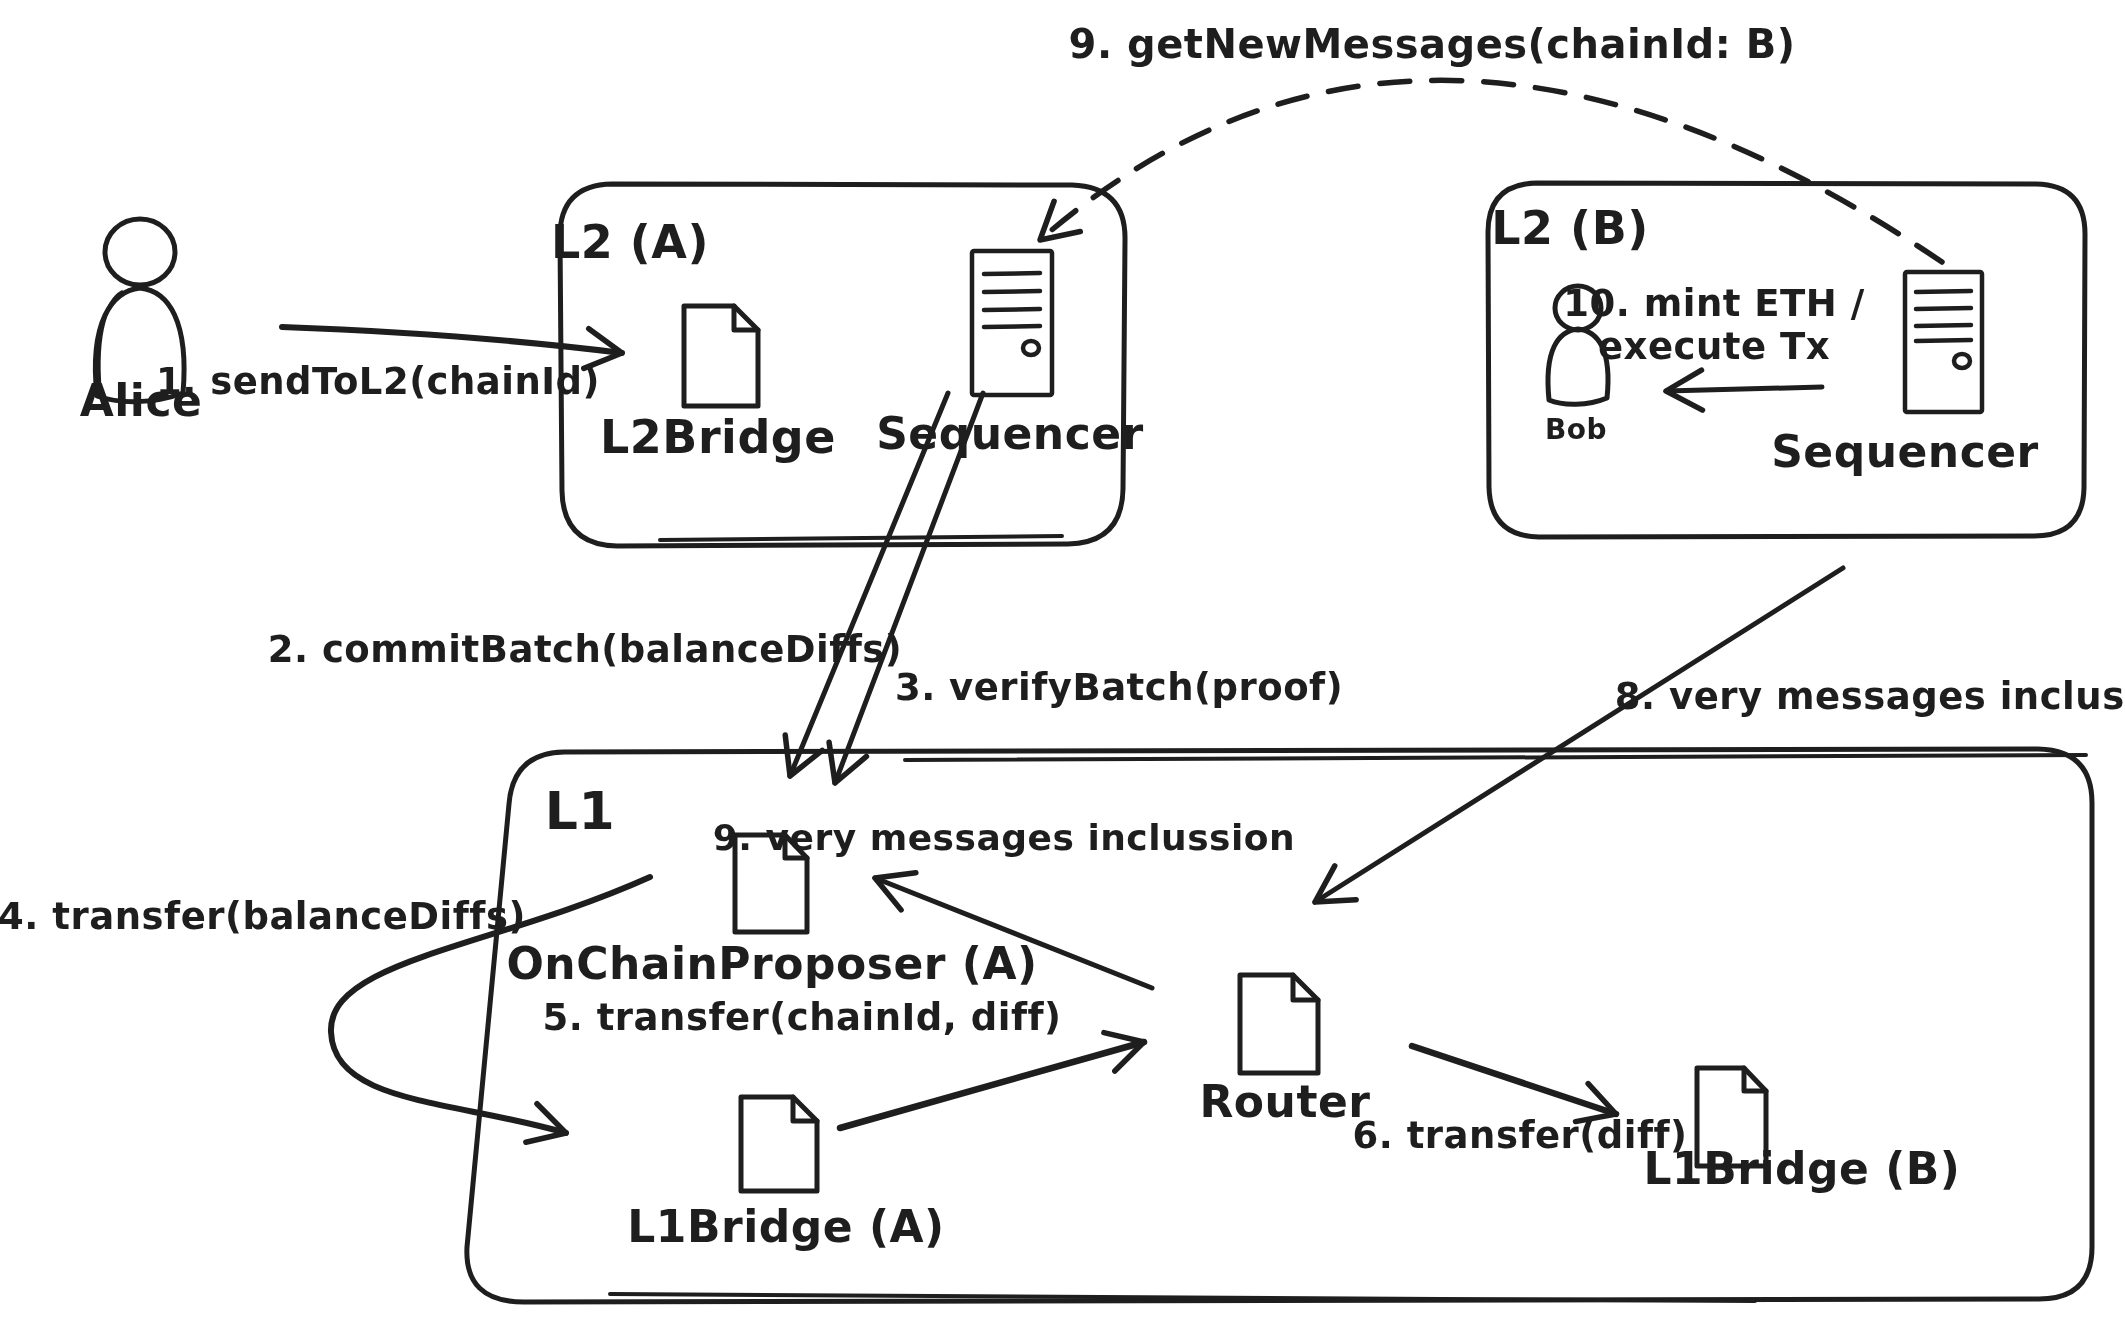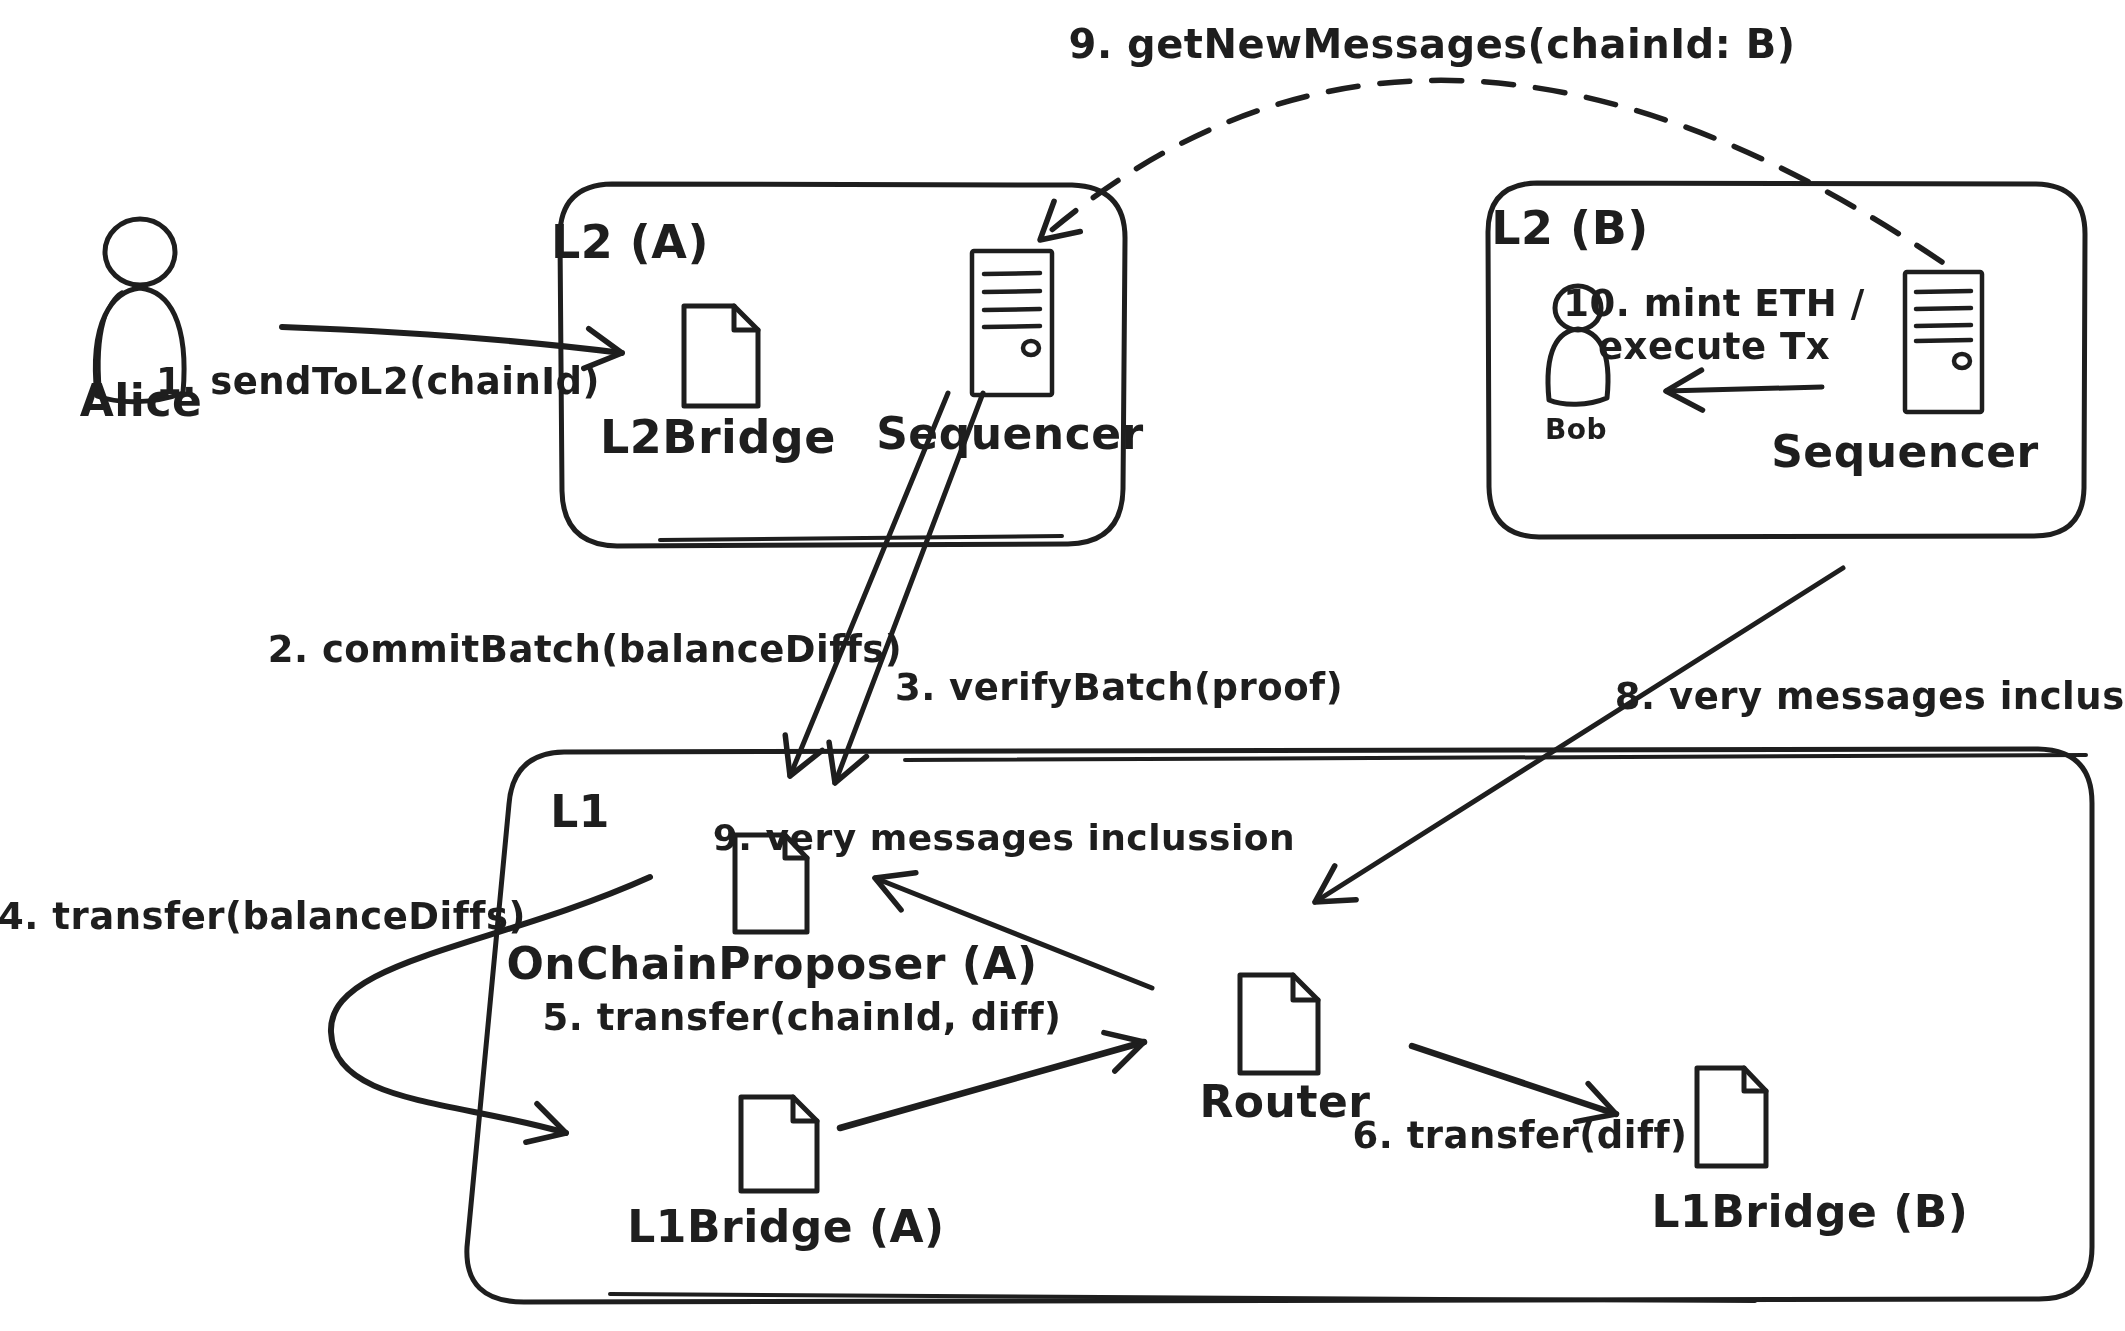--- a/index.html
+++ b/index.html
@@ -123,39 +123,39 @@
 
     <path d="M 1152 988 L 875 878" marker-end="url(#ah)"></path>
 
     <path d="M 1822 387 L 1666 391" marker-end="url(#ah)"></path>
   </svg>
 
   <div class="lbl" style="left:630px;top:242px;font-size:46px;">L2 (A)</div>
 
   <div class="lbl" style="left:1570px;top:228px;font-size:46px;">L2 (B)</div>
 
-  <div class="lbl" style="left:580px;top:812px;font-size:44px;">L1</div>
+  <div class="lbl" style="left:580px;top:812px;font-size:52px;">L1</div>
 
   <div class="lbl" style="left:141px;top:401px;font-size:44px;">Alice</div>
 
   <div class="lbl" style="left:1576px;top:430px;font-size:28px;">Bob</div>
 
   <div class="lbl" style="left:718px;top:437px;font-size:46px;">L2Bridge</div>
 
   <div class="lbl" style="left:1010px;top:434px;font-size:44px;">Sequencer</div>
 
   <div class="lbl" style="left:1905px;top:452px;font-size:44px;">Sequencer</div>
 
   <div class="lbl" style="left:772px;top:964px;font-size:44px;">OnChainProposer (A)</div>
 
   <div class="lbl" style="left:786px;top:1227px;font-size:44px;">L1Bridge (A)</div>
 
   <div class="lbl" style="left:1285px;top:1102px;font-size:44px;">Router</div>
 
-  <div class="lbl" style="left:1802px;top:1212px;font-size:44px;margin-left:8px;">L1Bridge (B)</div>
+  <div class="lbl" style="left:1802px;top:1169px;font-size:44px;">L1Bridge (B)</div>
 
   <div class="lbl" style="left:378px;top:382px;font-size:37px;text-align:right;">1. sendToL2(chainId)</div>
 
   <div class="lbl" style="left:585px;top:650px;font-size:37px;">2. commitBatch(balanceDiffs)</div>
 
   <div class="lbl" style="left:1102px;top:688px;font-size:37px;margin-left:17px;">3. verifyBatch(proof)</div>
 
   <div class="lbl" style="left:262px;top:917px;font-size:37px;">4. transfer(balanceDiffs)</div>
 
   <div class="lbl" style="left:802px;top:1018px;font-size:37px;">5. transfer(chainId, diff)</div>

